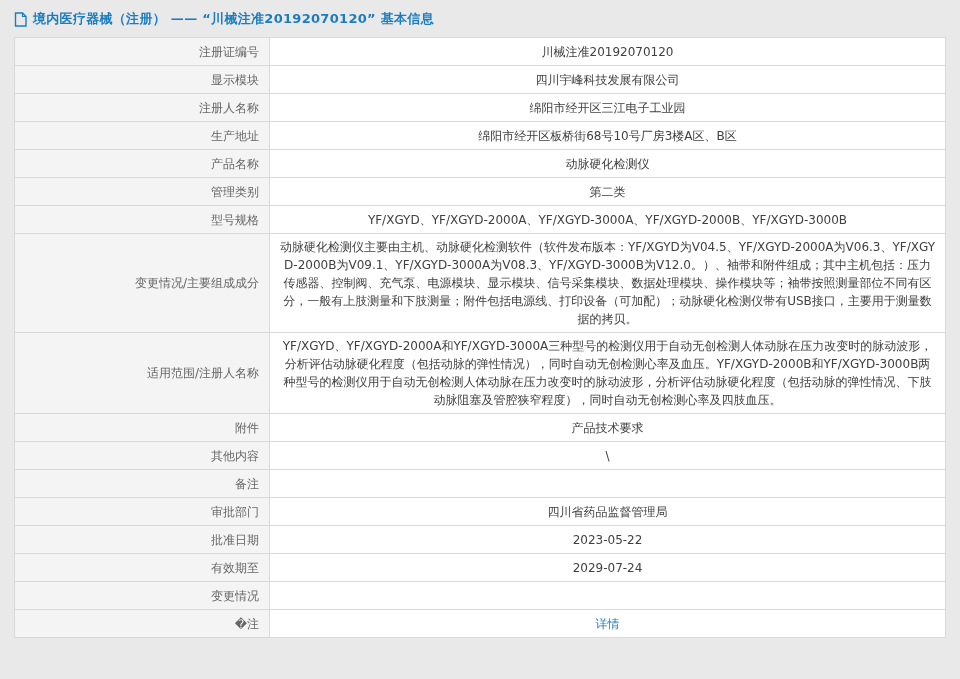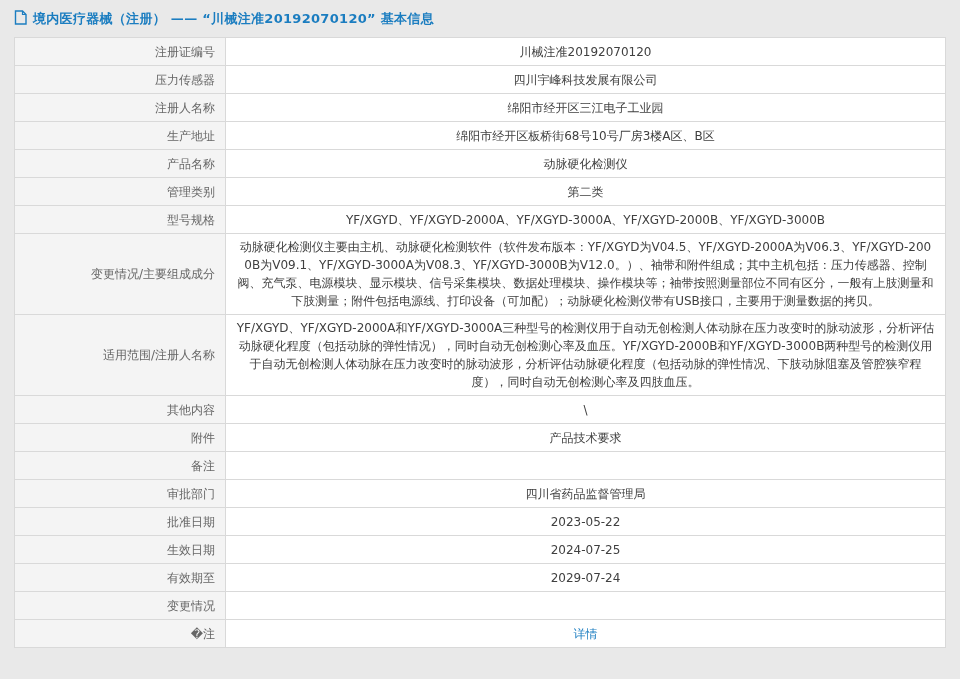--- a/index.html
+++ b/index.html
@@ -4,21 +4,21 @@
 <style>
   * { box-sizing: border-box; margin: 0; padding: 0; }
   html, body { width: 960px; height: 679px; overflow: hidden; }
   body {
     background: #e9e9e9;
     font-family: "DejaVu Sans", "Liberation Sans", sans-serif;
   }
   .page { padding: 7px 14px 0 14px; }
   .page-header {
     display: flex;
-    align-items: flex-start;
+    align-items: center;
     gap: 6px;
     padding: 3px 0 9px 0;
   }
   .doc-icon { display: inline-flex; align-items: center; }
   .page-title {
     color: #1b7dc0;
     font-size: 13px;
     font-weight: bold;
     letter-spacing: 0.3px;
   }
@@ -31,21 +31,21 @@
   .info-table th, .info-table td {
     border: 1px solid #d9d9d9;
     font-size: 12px;
     line-height: 18px;
     padding: 4px 10px;
     height: 28px;
     vertical-align: middle;
     word-break: break-all;
   }
   .info-table th {
-    width: 211px;
+    width: 255px;
     background: #f4f4f4;
     color: #666666;
     text-align: right;
     font-weight: normal;
   }
   .info-table td {
     color: #404040;
     text-align: center;
   }
   .detail-link {
@@ -69,21 +69,21 @@
   </div>
 
   <table class="info-table">
     <tbody>
   <tr class="info-row">
     <th class="label-cell">注册证编号</th>
     <td class="value-cell">川械注准20192070120</td>
   </tr>
 
   <tr class="info-row">
-    <th class="label-cell">压力传感器</th>
+    <th class="label-cell">显示模块</th>
     <td class="value-cell">四川宇峰科技发展有限公司</td>
   </tr>
 
   <tr class="info-row">
     <th class="label-cell">注册人名称</th>
     <td class="value-cell">绵阳市经开区三江电子工业园</td>
   </tr>
 
   <tr class="info-row">
     <th class="label-cell">生产地址</th>
@@ -110,48 +110,44 @@
     <td class="value-cell">动脉硬化检测仪主要由主机、动脉硬化检测软件（软件发布版本：YF/XGYD为V04.5、YF/XGYD-2000A为V06.3、YF/XGYD-2000B为V09.1、YF/XGYD-3000A为V08.3、YF/XGYD-3000B为V12.0。）、袖带和附件组成；其中主机包括：压力传感器、控制阀、充气泵、电源模块、显示模块、信号采集模块、数据处理模块、操作模块等；袖带按照测量部位不同有区分，一般有上肢测量和下肢测量；附件包括电源线、打印设备（可加配）；动脉硬化检测仪带有USB接口，主要用于测量数据的拷贝。</td>
   </tr>
 
   <tr class="info-row">
     <th class="label-cell">适用范围/注册人名称</th>
     <td class="value-cell">YF/XGYD、YF/XGYD-2000A和YF/XGYD-3000A三种型号的检测仪用于自动无创检测人体动脉在压力改变时的脉动波形，分析评估动脉硬化程度（包括动脉的弹性情况），同时自动无创检测心率及血压。YF/XGYD-2000B和YF/XGYD-3000B两种型号的检测仪用于自动无创检测人体动脉在压力改变时的脉动波形，分析评估动脉硬化程度（包括动脉的弹性情况、下肢动脉阻塞及管腔狭窄程度），同时自动无创检测心率及四肢血压。</td>
   </tr>
 
 
   <tr class="info-row">
-    <th class="label-cell">其他内容</th>
-    <td class="value-cell">\</td>
+    <th class="label-cell">附件</th>
+    <td class="value-cell">产品技术要求</td>
   </tr>
 
   <tr class="info-row">
-    <th class="label-cell">附件</th>
-    <td class="value-cell">产品技术要求</td>
+    <th class="label-cell">其他内容</th>
+    <td class="value-cell">\</td>
   </tr>
 
   <tr class="info-row">
     <th class="label-cell">备注</th>
     <td class="value-cell"></td>
   </tr>
 
   <tr class="info-row">
     <th class="label-cell">审批部门</th>
     <td class="value-cell">四川省药品监督管理局</td>
   </tr>
 
   <tr class="info-row">
     <th class="label-cell">批准日期</th>
     <td class="value-cell">2023-05-22</td>
   </tr>
 
-  <tr class="info-row">
-    <th class="label-cell">生效日期</th>
-    <td class="value-cell">2024-07-25</td>
-  </tr>
 
   <tr class="info-row">
     <th class="label-cell">有效期至</th>
     <td class="value-cell">2029-07-24</td>
   </tr>
 
   <tr class="info-row">
     <th class="label-cell">变更情况</th>
     <td class="value-cell"></td>
   </tr>

